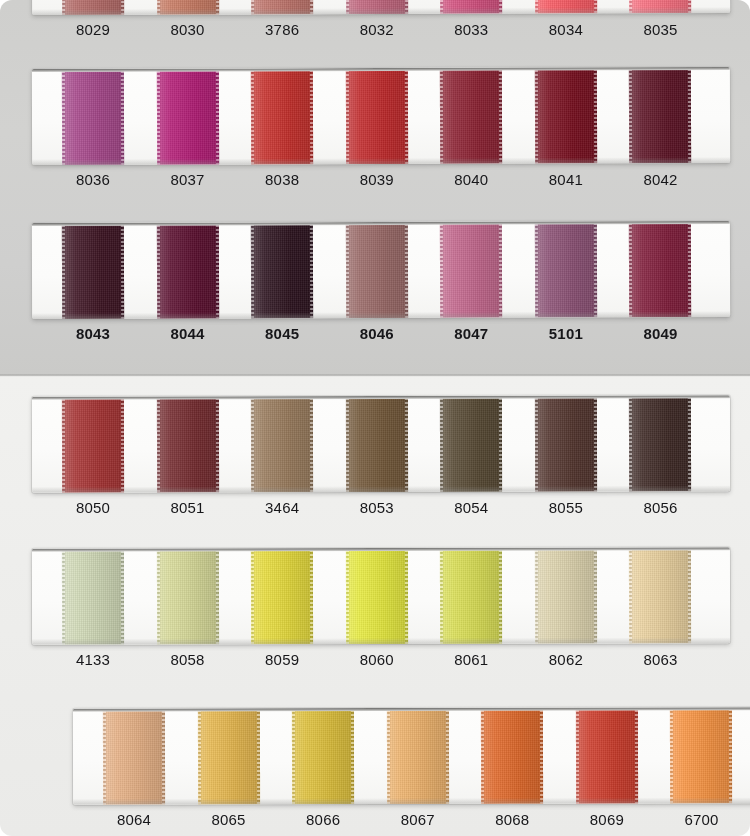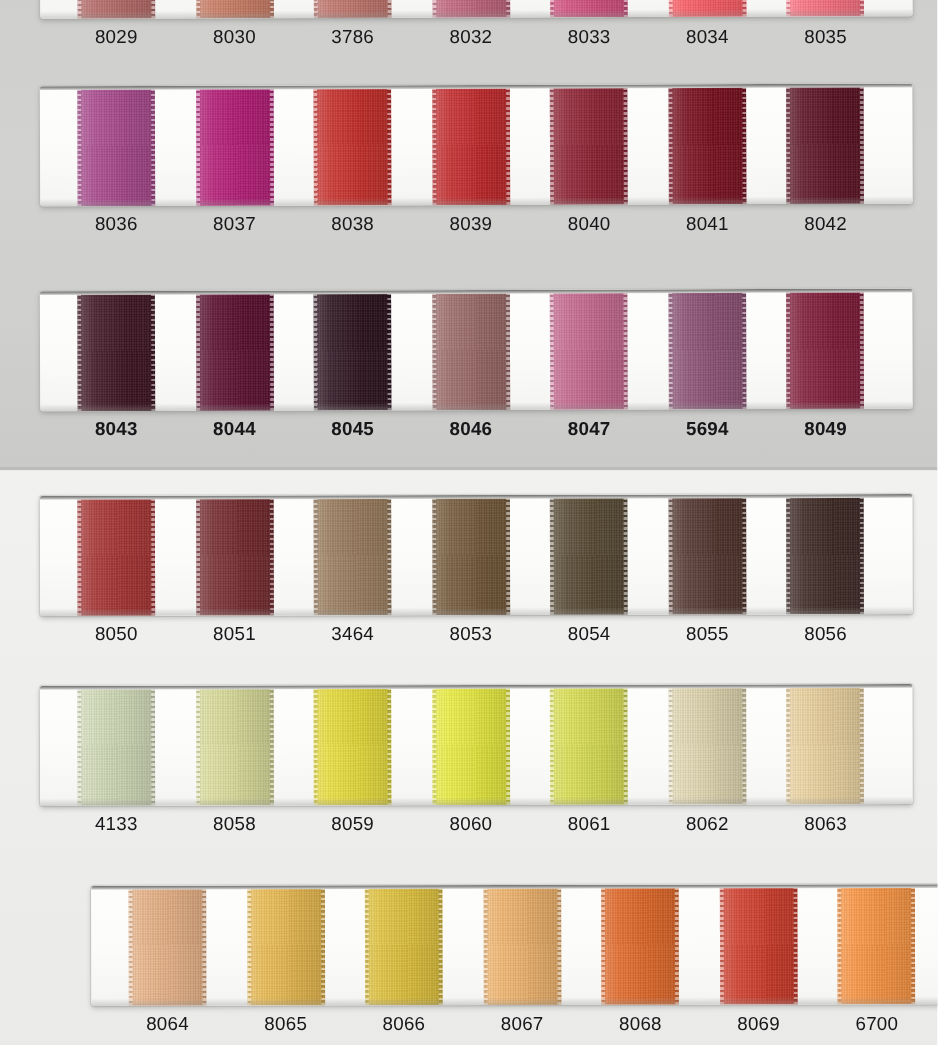--- a/index.html
+++ b/index.html
@@ -5,21 +5,21 @@
 <style>
   * { margin:0; padding:0; box-sizing:border-box; }
   html,body{ background:#ffffff; }
   body{
     width:750px; height:836px;
     font-family:"Liberation Sans", sans-serif;
     overflow:hidden; position:relative;
   }
 
   
-  #page{ position:relative; width:750px; height:836px; overflow:hidden; }
+  #page{ position:relative; width:750px; height:836px; overflow:hidden;border-radius:12px; }
 
   .bg-half{ position:absolute; left:0; width:750px; }
   .bg-upper{
     top:0; height:376px;
     background:linear-gradient(180deg,#cfcfcd 0%,#d2d2d0 35%,#cfcfce 70%,#cacaC8 100%);
   }
   .bg-lower{
     top:376px; height:460px;
     background:linear-gradient(180deg,#f1f1ef 0%,#eeeeec 40%,#eaeae8 100%);
   }
@@ -113,21 +113,21 @@
     color:#17171a;
     font-family:"Liberation Sans", sans-serif;
     white-space:nowrap;
   }
 
   
   #row-1{ top:-82px; }
   #row-1 .card{ height:96px; }
   #row-2{ top:68px;text-decoration:underline; }
   #row-2 .card{ height:96px; }
-  #row-3{ top:232px;font-weight:bold; }
+  #row-3{ top:222px;font-weight:bold; }
   #row-3 .card{ height:96px; }
   #row-4{ top:396px; }
   #row-4 .card{ height:96px; }
   #row-5{ top:548px; }
   #row-5 .card{ height:96px; }
   #row-6{ top:708px;margin-left:41px; }
   #row-6 .card{ height:96px; }
 
   
   #row-1 .card,#row-2 .card,#row-3 .card{ transform:rotate(-0.18deg); }
@@ -364,21 +364,21 @@
         <div class="lcell">
           <div class="lbl">8045</div>
         </div>
         <div class="lcell">
           <div class="lbl">8046</div>
         </div>
         <div class="lcell">
           <div class="lbl">8047</div>
         </div>
         <div class="lcell">
-          <div class="lbl">5694</div>
+          <div class="lbl">5101</div>
         </div>
         <div class="lcell">
           <div class="lbl">8049</div>
         </div>
       </div>
   </div>
 
   <div class="row" id="row-4">
     <div class="card">
       <div class="swatches">

